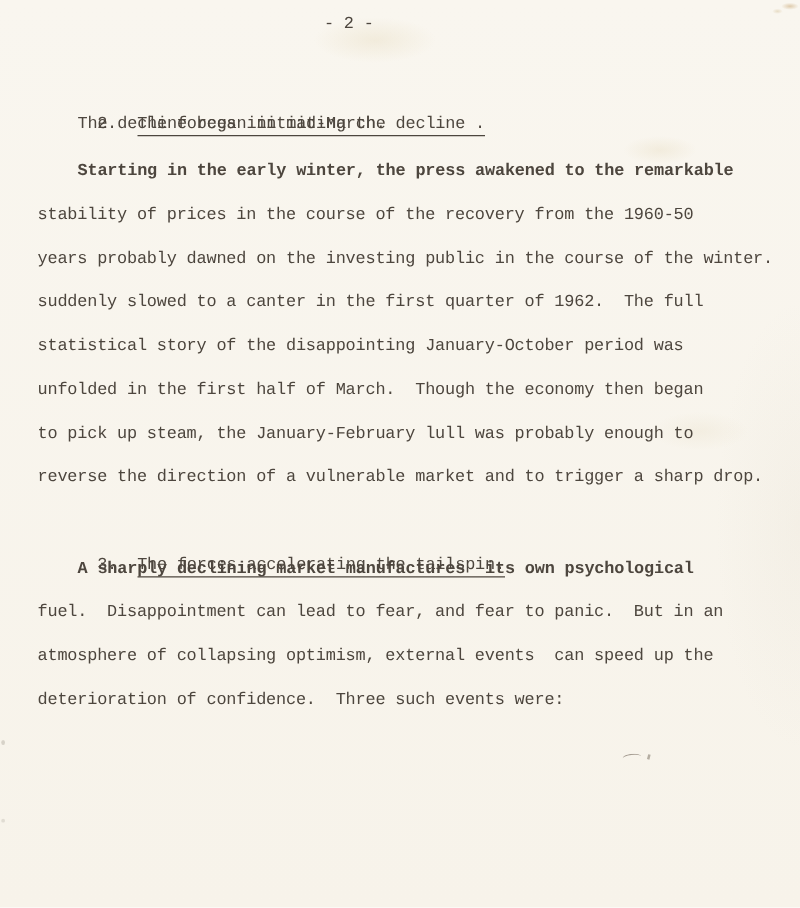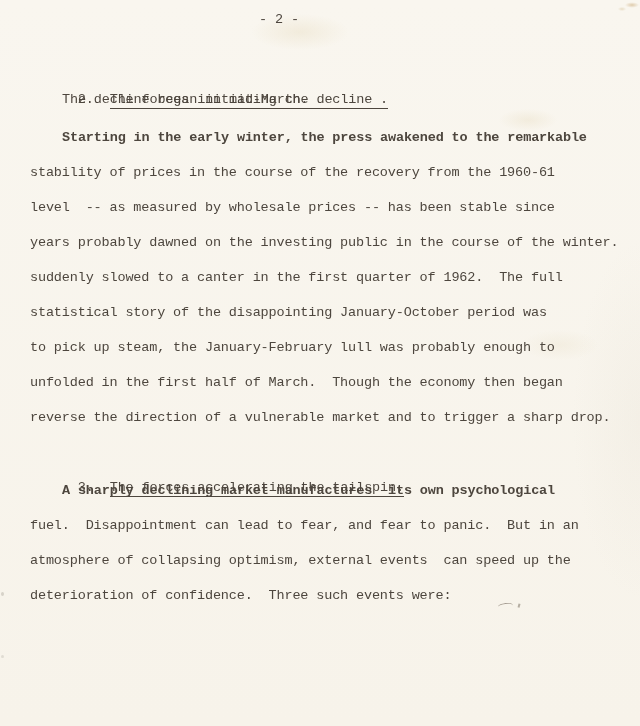--- a/index.html
+++ b/index.html
@@ -104,28 +104,27 @@
 
     <div class="line page-number-line">- 2 -</div>
 
     <div class="line heading">
       <span class="num">2.</span><span class="utext">The forces initiating the decline .</span>
     </div>
 
     <div class="line indent">The decline began in mid-March.</div>
 
     <div class="line indent para-start">Starting in the early winter, the press awakened to the remarkable</div>
-    <div class="line">stability of prices in the course of the recovery from the 1960-61</div>
-    <div class="line">level  -- as measured by wholesale prices -- has been stable since</div>
+    <div class="line">stability of prices in the course of the recovery from the 1960-50</div>
     <div class="line">years probably dawned on the investing public in the course of the winter.</div>
 
     <div class="line">suddenly slowed to a canter in the first quarter of 1962.  The full</div>
     <div class="line">statistical story of the disappointing January-October period was</div>
+    <div class="line">unfolded in the first half of March.  Though the economy then began</div>
     <div class="line">to pick up steam, the January-February lull was probably enough to</div>
-    <div class="line">unfolded in the first half of March.  Though the economy then began</div>
     <div class="line">reverse the direction of a vulnerable market and to trigger a sharp drop.</div>
 
     <div class="line heading">
       <span class="num">3.</span><span class="utext">The forces accelerating the tailspin.</span>
     </div>
 
     <div class="line indent para-start">A sharply declining market manufactures  its own psychological</div>
     <div class="line">fuel.  Disappointment can lead to fear, and fear to panic.  But in an</div>
     <div class="line">atmosphere of collapsing optimism, external events  can speed up the</div>
     <div class="line">deterioration of confidence.  Three such events were:</div>

